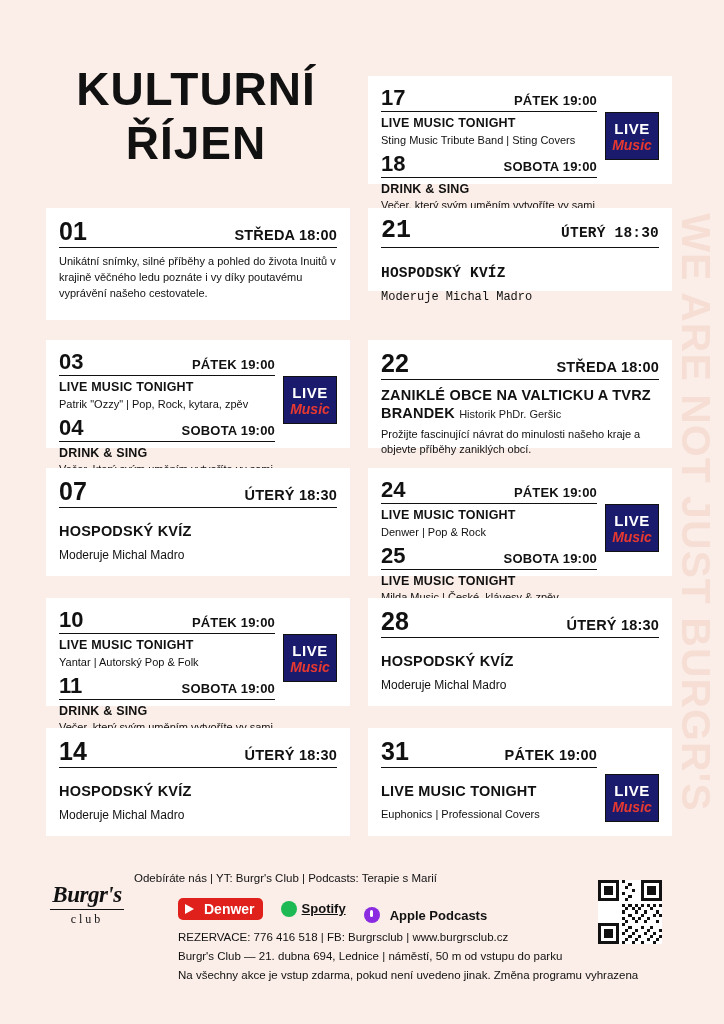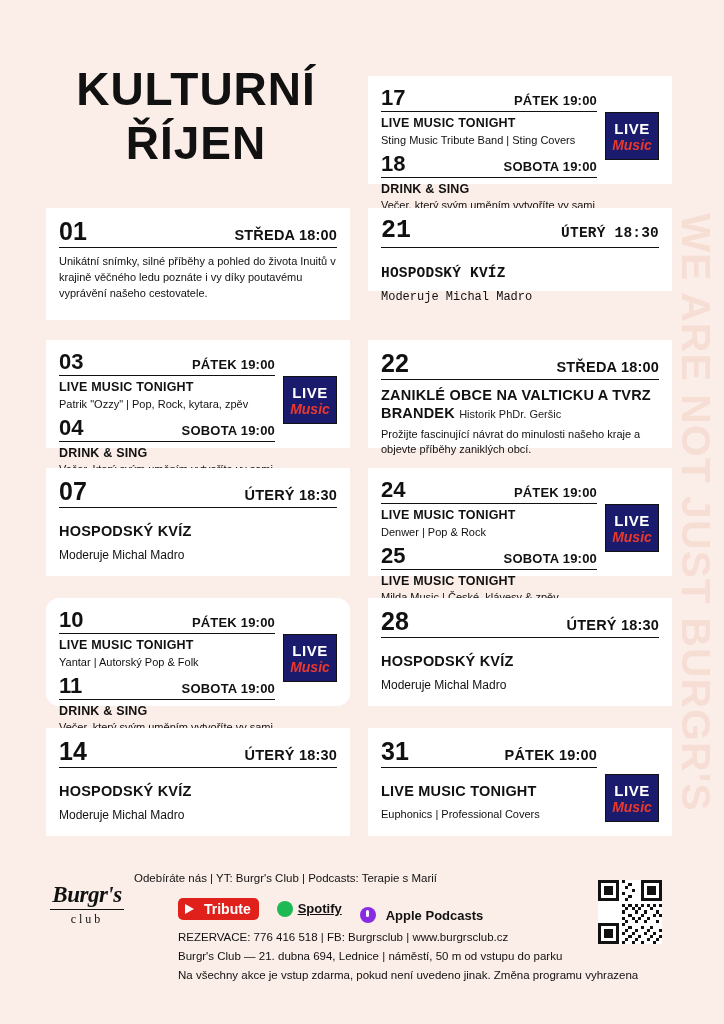--- a/index.html
+++ b/index.html
@@ -370,21 +370,21 @@
         <div class="ev-title sm">LIVE MUSIC TONIGHT</div>
         <div class="ev-line">Milda Music | České, klávesy &amp; zpěv</div>
       </div>
       <div class="live-logo" style="right:0; top:26px;">
         <div class="lv1">LIVE</div>
         <div class="lv2">Music</div>
       </div>
     </div>
   </div>
 
-  <div class="card with-logo" style="left:46px; top:598px; width:304px; height:108px;border-radius:13px;">
+  <div class="card with-logo" style="left:46px; top:598px; width:304px; height:108px;">
     <div class="card-inner">
       <div class="txt-col">
         <div class="row-head">
           <div class="daynum small">10</div>
           <div class="daytime small">PÁTEK 19:00</div>
         </div>
         <div class="rule thin"></div>
         <div class="ev-title sm">LIVE MUSIC TONIGHT</div>
         <div class="ev-line">Yantar | Autorský Pop &amp; Folk</div>
         <div class="row-head" style="margin-top:6px;">
@@ -443,21 +443,21 @@
   <div class="footer">
     <div class="foot-top">Odebíráte nás | YT: Burgr's Club | Podcasts: Terapie s Marií</div>
 
     <div class="logo-burgrs">
       <div class="b1">Burgr's</div>
       <div class="bline"></div>
       <div class="b2">club</div>
     </div>
 
     <div class="socials">
-      <div class="yt">Tribute</div>
+      <div class="yt">Denwer</div>
       <div class="sp">
         <span class="dot"></span>
         <span>Spotify</span>
       </div>
       <div class="ap">
         <span class="dot"></span>
         <span>Apple Podcasts</span>
       </div>
     </div>
 

